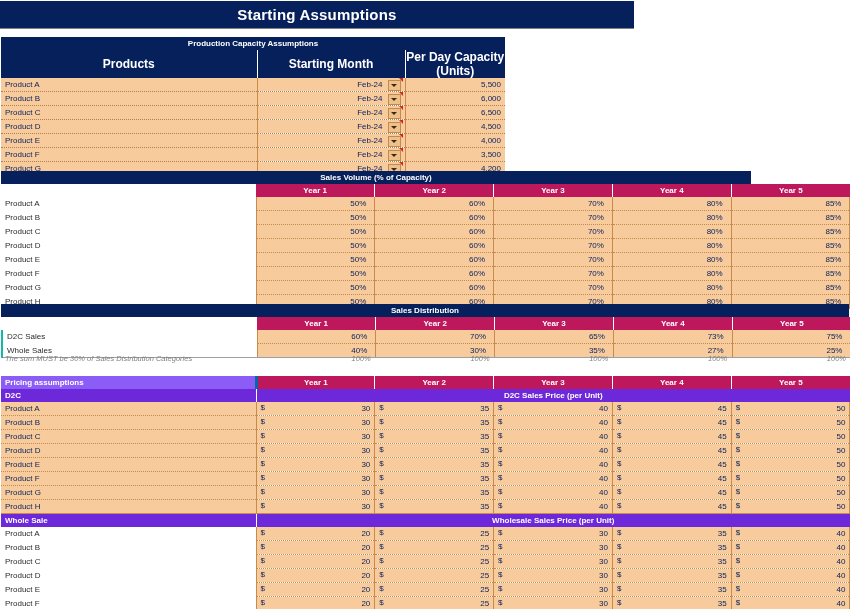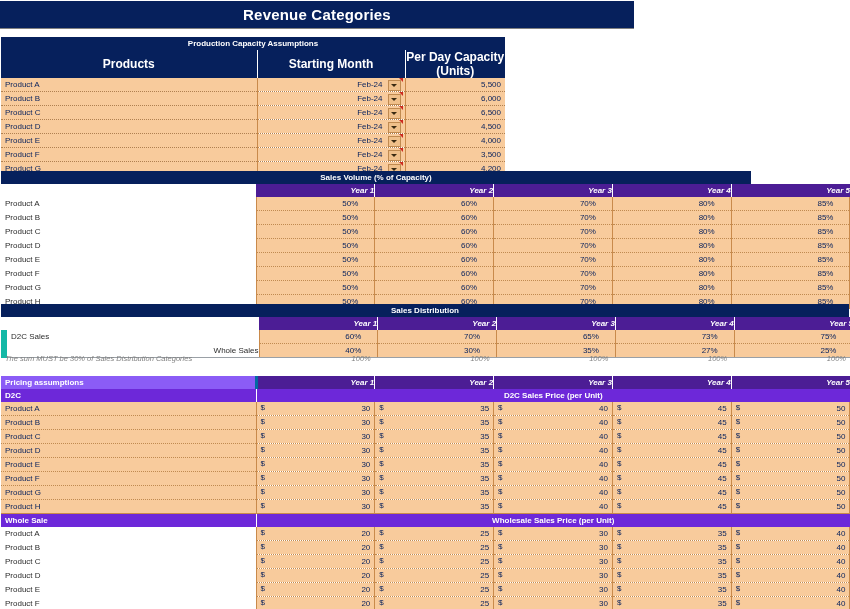--- a/index.html
+++ b/index.html
@@ -51,37 +51,37 @@
   .cmt{position:absolute;right:2px;top:0px;width:0;height:0;
        border-top:4px solid #cc2a20;border-left:4px solid transparent;}
 
   
   .grid{position:absolute;}
   .grid table{width:100%;}
   .grid col.lab{width:255px}
   .grid col.yr{width:118.8px}
   .grid .secttl{height:11px;line-height:11px;font-size:8px;font-weight:bold;
       text-align:center;background:#06205C;color:#fff;border:1px solid #06205C;}
-  .grid th.yh{height:13px;font-size:8px;font-weight:bold;font-style:italic;
-      text-align:right;background:#4c1d95;color:#fff;border-right:1px solid #ffffff;}
+  .grid th.yh{height:13px;font-size:8px;font-weight:bold;
+      text-align:center;background:#be185d;color:#fff;border-right:1px solid #ffffff;}
   .grid th.yh:last-child{border-right:none;}
   .grid th.blank{background:#ffffff;border:none;}
   .grid td.rl{height:13px;font-size:8px;padding-left:4px;background:#ffffff;color:#2b2b2b;white-space:nowrap;}
-  .grid td.v{height:13px;font-size:8px;text-align:right;padding-right:16px;
+  .grid td.v{height:13px;font-size:8px;text-align:right;padding-right:8px;
       background:#F8CB9C;color:#06205C;border-right:1px solid #c98a4b;border-bottom:1px dotted #c08a50;}
   .grid td.v.first{border-left:1px solid #c98a4b;}
   .grid tr:last-child td.v{border-bottom:1px solid #c98a4b;}
 
   
   #volume{left:1px;top:171px;width:750px;}
 
   
   #dist{left:1px;top:304px;width:848px;}
-  #dist .rl{border-left:6px solid #14b8a6;margin-top:12px;}
-  #dist .underline td{border-bottom:1px solid #9aa0a6;text-align:right;}
+  #dist .rl{border-left:2px solid #14b8a6;margin-top:12px;}
+  #dist .underline td{border-bottom:1px solid #9aa0a6;}
   .notebar{position:absolute;left:1px;top:352px;width:848px;height:13px;}
   .notebar table{width:100%;}
   .notebar col.lab{width:255px}
   .notebar col.yr{width:118.8px}
   .notebar td{height:13px;font-size:7.5px;font-style:italic;color:#7f7f7f;}
   .notebar td.t{padding-left:4px;}
   .notebar td.p{text-align:right;padding-right:4px;}
 
   
   #pricing{left:1px;top:376px;width:848px;}
@@ -97,21 +97,21 @@
   #pricing td.mny.first{border-left:1px solid #c98a4b;}
   #pricing td.mny .s{position:absolute;left:4px;top:1px;}
   #pricing td.mny .n{display:block;text-align:right;padding-right:4px;}
   #pricing tr.lastrow td{border-bottom:1px solid #c98a4b;}
 </style>
 </head>
 <body>
 
 <div class="sheet">
 
-  <div class="banner">Revenue Categories</div>
+  <div class="banner">Starting Assumptions</div>
 
   <div class="blk1">
     <div class="title">Production Capacity Assumptions</div>
     <table>
       <colgroup>
           <col class="c1">
           <col class="c2">
           <col class="c3">
         </colgroup>
       <thead>

